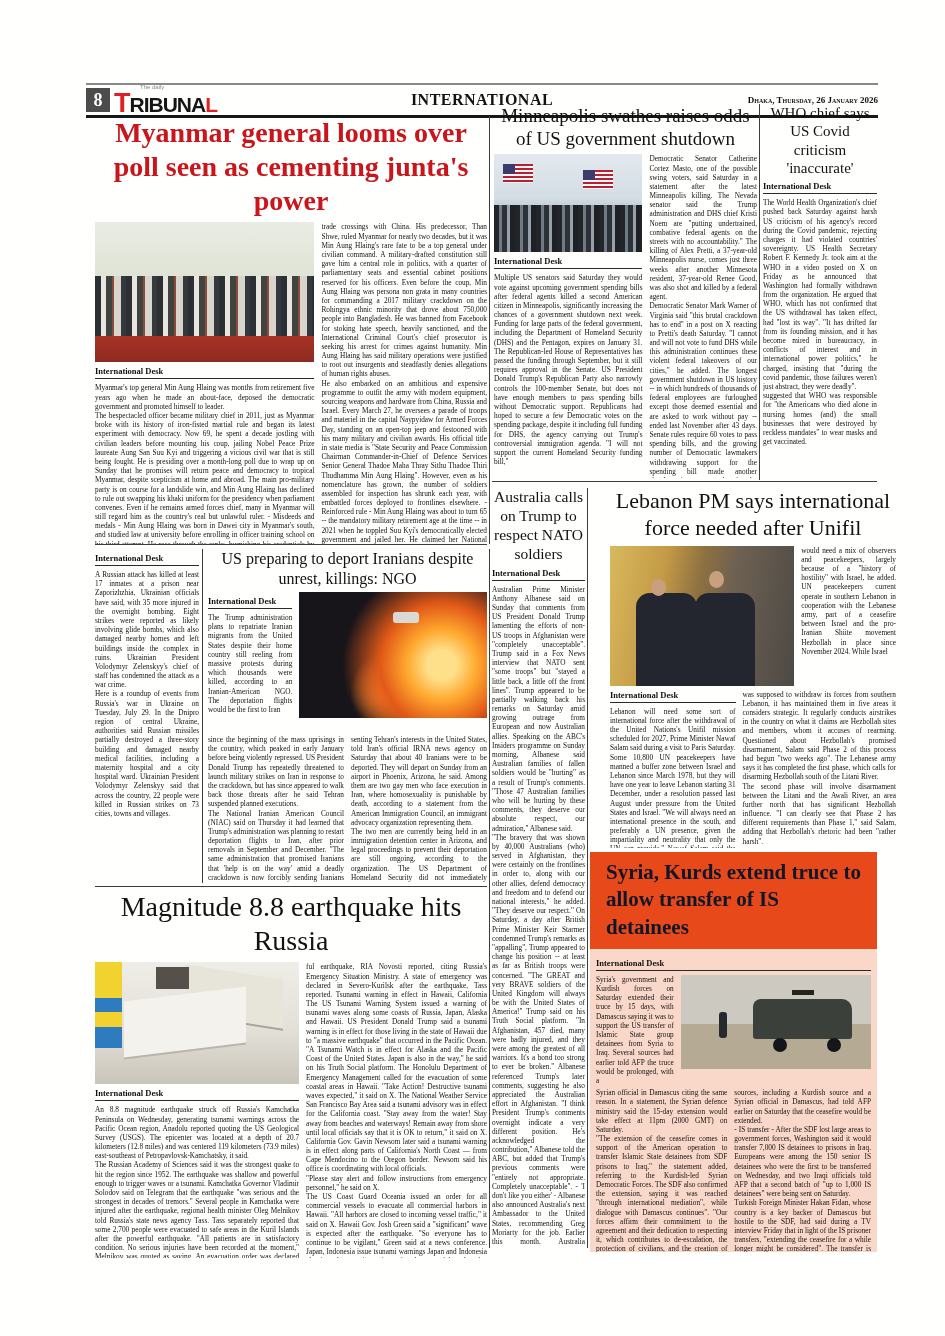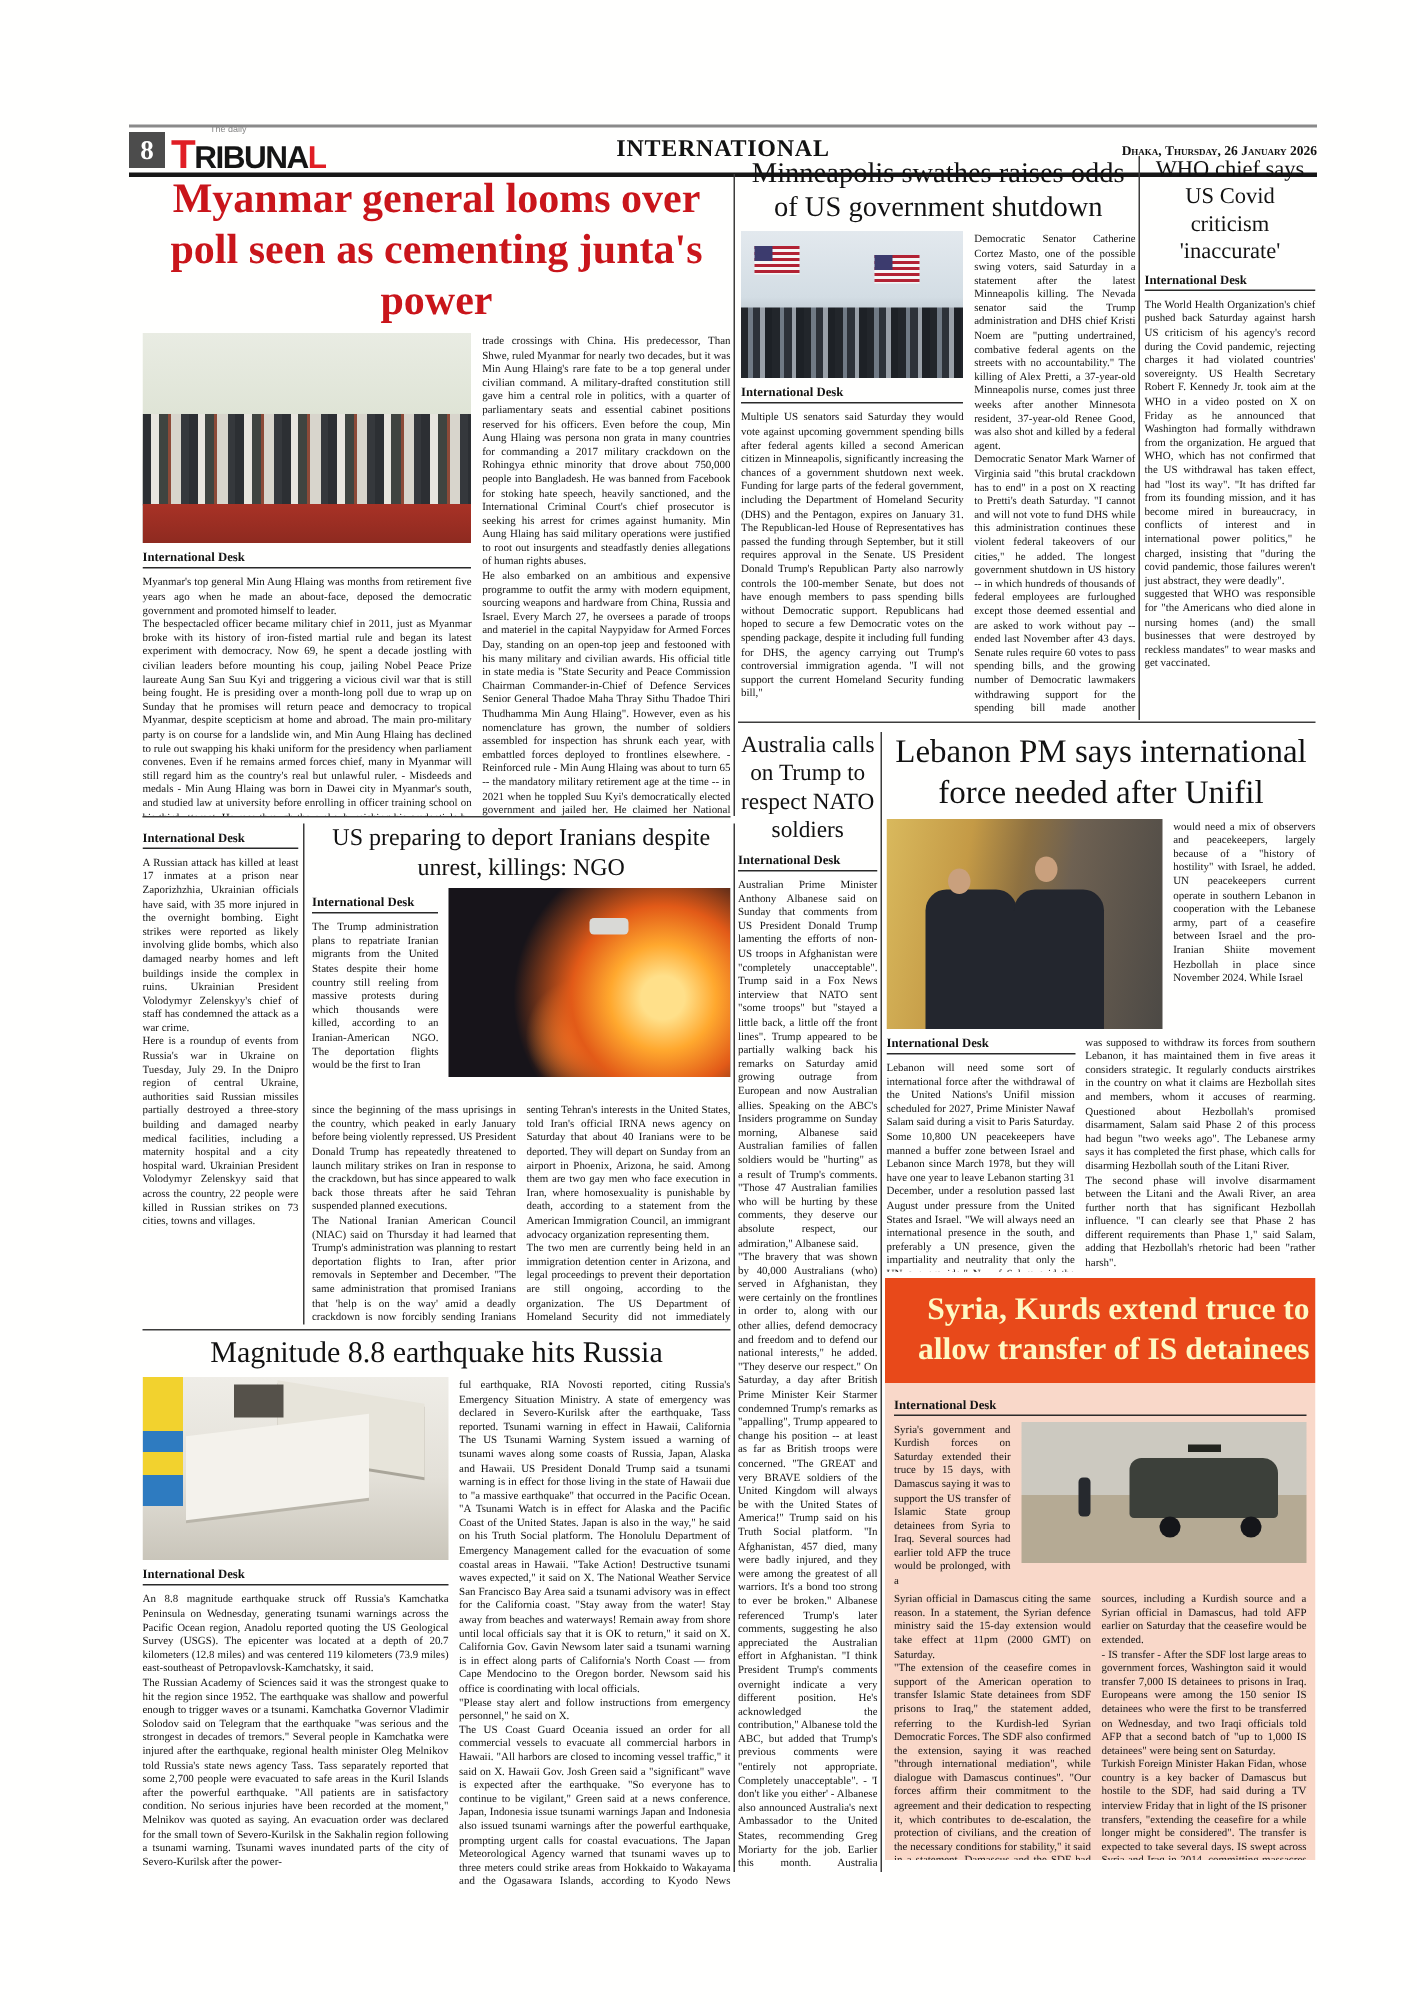--- a/index.html
+++ b/index.html
@@ -60,22 +60,22 @@
   .ph-quake .slab1{position:absolute;left:14%;top:26%;width:60%;height:46%;background:#f4f2ec;transform:skewY(-7deg);box-shadow:0 2px 0 #b9b5aa;}
   .ph-quake .slab2{position:absolute;left:44%;top:8%;width:48%;height:40%;background:#e7e4da;transform:skewY(9deg);box-shadow:0 2px 0 #a9a59a;}
   .ph-quake .dark{position:absolute;left:30%;top:4%;width:16%;height:18%;background:#55514a;}
   .ph-syria{background:linear-gradient(#ccc9c0 0 52%,#b5aa94 52% 100%);}
   .ph-syria .truck{position:absolute;right:10%;top:26%;width:52%;height:42%;background:#3c403a;border-radius:8px 10px 3px 3px;}
   .ph-syria .wheel{position:absolute;bottom:18%;width:14px;height:14px;background:#15161a;border-radius:50%;}
   .ph-syria .fig{position:absolute;left:20%;top:40%;width:8px;height:26px;background:#26292e;border-radius:3px;}
   .ph-syria .gun{position:absolute;right:30%;top:16%;width:22px;height:5px;background:#23251f;}
 
   
-  .syria-head{background:#e8491a;color:#fef9c3;font-weight:bold;text-align:right;
-              padding:7px 4px 8px;line-height:1.3;}
+  .syria-head{background:#e8491a;color:#0f172a;font-weight:bold;text-align:left;
+              padding:7px 16px 8px;line-height:1.3;}
   .syria-body{background:#f9d8c9;padding:5px 6px;}
 </style>
 </head>
 <body>
 
 <div class="page">
 
   <div class="hdr">
     <div class="pgnum">8</div>
     <div class="logo">
@@ -156,21 +156,21 @@
     </div>
     <div class="cols" style="margin-top:17px">
       <div class="bt" style="width:50%">since the beginning of the mass uprisings in the country, which peaked in early January before being violently repressed. US President Donald Trump has repeatedly threatened to launch military strikes on Iran in response to the crackdown, but has since appeared to walk back those threats after he said Tehran suspended planned executions.
 The National Iranian American Council (NIAC) said on Thursday it had learned that Trump's administration was planning to restart deportation flights to Iran, after prior removals in September and December. "The same administration that promised Iranians that 'help is on the way' amid a deadly crackdown is now forcibly sending Iranians back into danger," said NIAC president Jamal Abdi. Abolfazl Mehrabadi, a diplomat repre-</div>
       <div class="bt" style="width:50%">senting Tehran's interests in the United States, told Iran's official IRNA news agency on Saturday that about 40 Iranians were to be deported. They will depart on Sunday from an airport in Phoenix, Arizona, he said. Among them are two gay men who face execution in Iran, where homosexuality is punishable by death, according to a statement from the American Immigration Council, an immigrant advocacy organization representing them.
 The two men are currently being held in an immigration detention center in Arizona, and legal proceedings to prevent their deportation are still ongoing, according to the organization. The US Department of Homeland Security did not immediately respond to AFP queries about the planned deportations.</div>
     </div>
   </div>
 
   <div class="art" style="left:95px;top:890px;width:392px;height:368px">
-    <h2 class="hl" style="font-size:20px">Magnitude 8.8 earthquake hits Russia</h2>
+    <h2 class="hl" style="font-size:28px">Magnitude 8.8 earthquake hits Russia</h2>
     <div class="cols">
       <div style="width:53%">
         <div class="photo ph-quake" style="width:100%;height:122px">
           <div class="wallY"></div>
             <div class="slab2"></div>
             <div class="slab1"></div>
             <div class="dark"></div>
         </div>
         <span class="byline">International Desk</span>
         <div class="bt">An 8.8 magnitude earthquake struck off Russia's Kamchatka Peninsula on Wednesday, generating tsunami warnings across the Pacific Ocean region, Anadolu reported quoting the US Geological Survey (USGS). The epicenter was located at a depth of 20.7 kilometers (12.8 miles) and was centered 119 kilometers (73.9 miles) east-southeast of Petropavlovsk-Kamchatsky, it said.
@@ -182,21 +182,21 @@
     </div>
   </div>
 
   <div class="art" style="left:492px;top:488px;width:93px;height:756px">
     <h2 class="hl" style="font-size:15.5px">Australia calls on Trump to respect NATO soldiers</h2>
     <span class="byline">International Desk</span>
     <div class="bt">Australian Prime Minister Anthony Albanese said on Sunday that comments from US President Donald Trump lamenting the efforts of non-US troops in Afghanistan were "completely unacceptable". Trump said in a Fox News interview that NATO sent "some troops" but "stayed a little back, a little off the front lines". Trump appeared to be partially walking back his remarks on Saturday amid growing outrage from European and now Australian allies. Speaking on the ABC's Insiders programme on Sunday morning, Albanese said Australian families of fallen soldiers would be "hurting" as a result of Trump's comments. "Those 47 Australian families who will be hurting by these comments, they deserve our absolute respect, our admiration," Albanese said.
 "The bravery that was shown by 40,000 Australians (who) served in Afghanistan, they were certainly on the frontlines in order to, along with our other allies, defend democracy and freedom and to defend our national interests," he added. "They deserve our respect." On Saturday, a day after British Prime Minister Keir Starmer condemned Trump's remarks as "appalling", Trump appeared to change his position -- at least as far as British troops were concerned. "The GREAT and very BRAVE soldiers of the United Kingdom will always be with the United States of America!" Trump said on his Truth Social platform. "In Afghanistan, 457 died, many were badly injured, and they were among the greatest of all warriors. It's a bond too strong to ever be broken." Albanese referenced Trump's later comments, suggesting he also appreciated the Australian effort in Afghanistan. "I think President Trump's comments overnight indicate a very different position. He's acknowledged the contribution," Albanese told the ABC, but added that Trump's previous comments were "entirely not appropriate. Completely unacceptable". - 'I don't like you either' - Albanese also announced Australia's next Ambassador to the United States, recommending Greg Moriarty for the job. Earlier this month, Australia announced its ambassador to the United States, Kevin Rudd, would leave after a three-year tenure overshadowed.</div>
   </div>
 
-  <div class="art" style="left:591px;top:488px;width:286px;height:360px">
+  <div class="art" style="left:610px;top:488px;width:286px;height:360px">
     <h2 class="hl" style="font-size:22px">Lebanon PM says international force needed after Unifil</h2>
     <div class="cols">
       <div class="photo ph-lebanon" style="width:66%;height:140px">
         <div class="man" style="left:14%"></div>
           <div class="head" style="left:22%;top:24%"></div>
         <div class="man" style="left:46%"></div>
           <div class="head" style="left:54%;top:18%"></div>
       </div>
       <div class="bt" style="width:34%">would need a mix of observers and peacekeepers, largely because of a "history of hostility" with Israel, he added. UN peacekeepers current operate in southern Lebanon in cooperation with the Lebanese army, part of a ceasefire between Israel and the pro-Iranian Shiite movement Hezbollah in place since November 2024. While Israel</div>
     </div>

